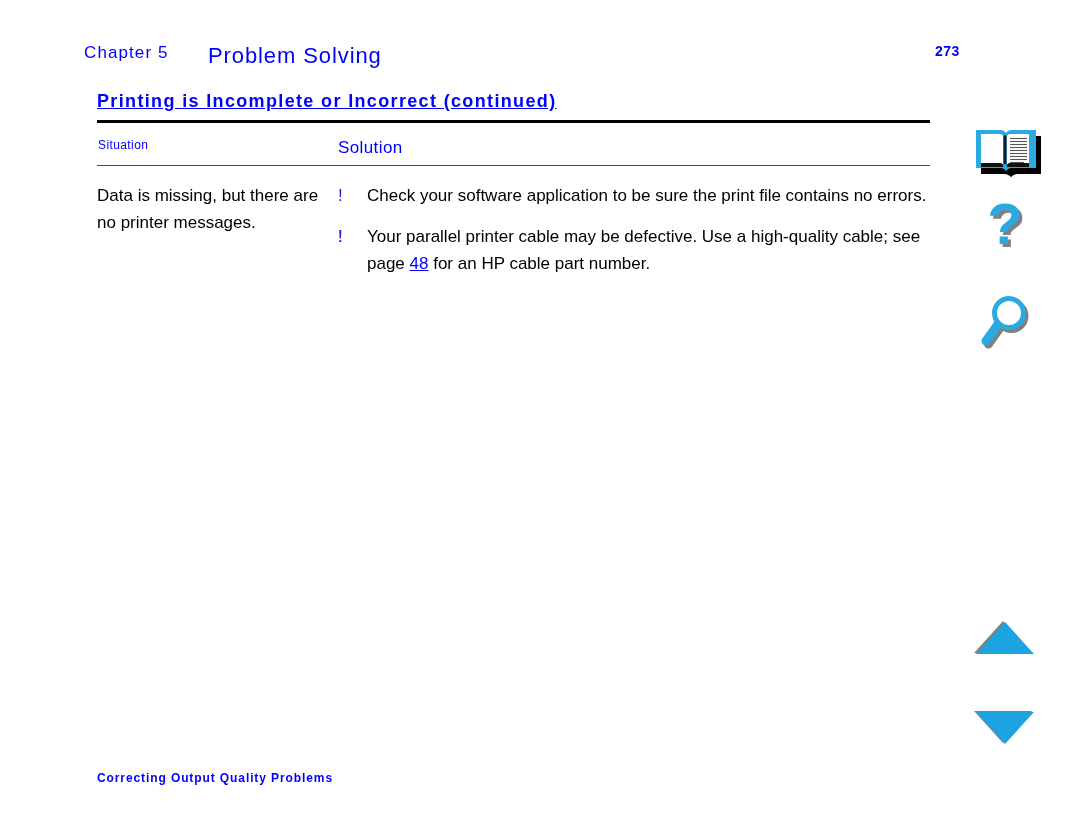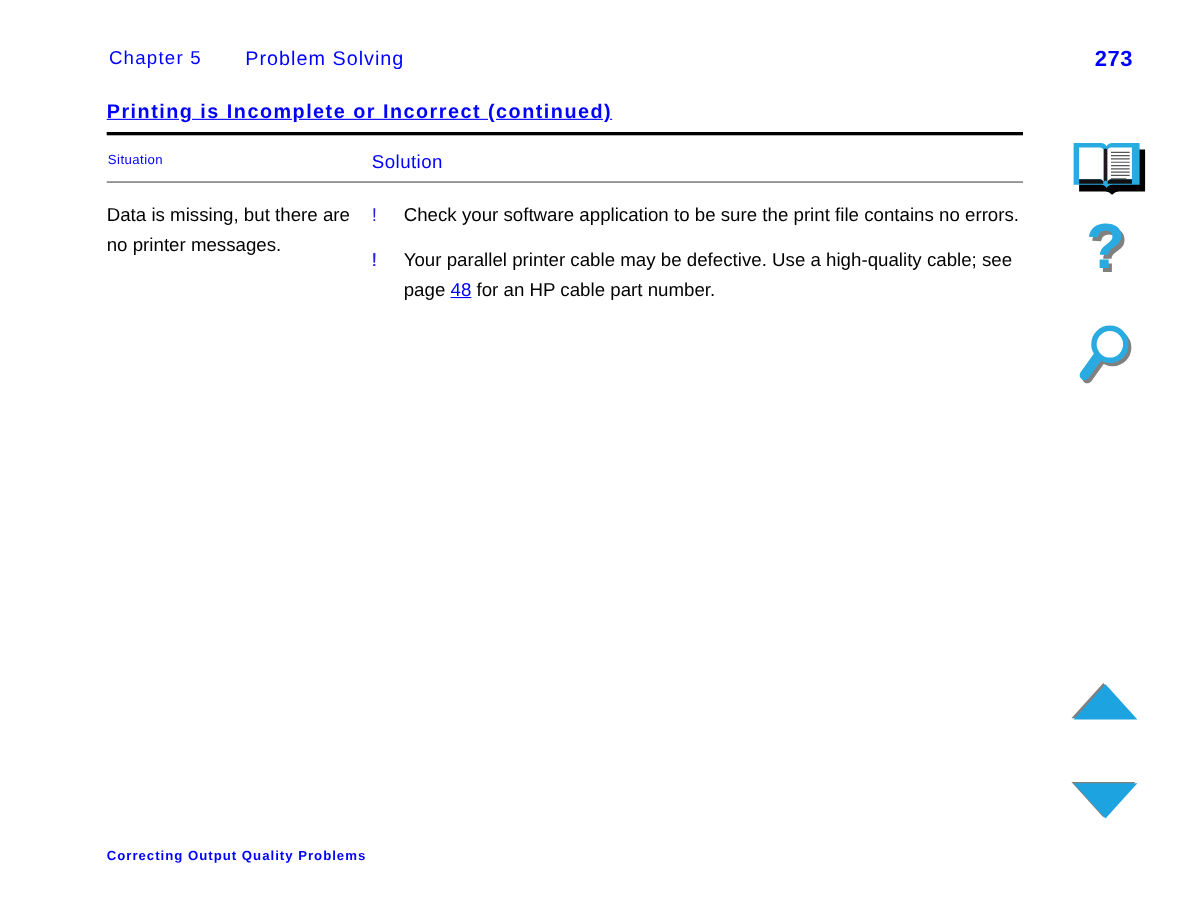--- a/index.html
+++ b/index.html
@@ -19,48 +19,48 @@
   .page {
     position: absolute;
     left: 0; top: 0;
     width: 1080px;
     height: 834px;
   }
 
   
   .running-head {
     position: absolute;
-    left: 99px;
+    left: 84px;
     top: 43px;
     width: 838px;
     height: 26px;
   }
   .rh-chapter {
     position: absolute;
     left: 0; top: 0;
     color: #0000ff;
     font-size: 17px;
     letter-spacing: 1.1px;
     white-space: nowrap;
   }
   .rh-title {
     position: absolute;
     left: 124px; top: 0;
     color: #0000ff;
-    font-size: 18px;
+    font-size: 22px;
     letter-spacing: 0.9px;
     white-space: nowrap;
   }
   .rh-pageno {
     position: absolute;
     left: 851px; top: 0;
     width: 80px;
-    text-align: right;
-    color: #0000ff;
-    font-size: 20px;
+    text-align: left;
+    color: #0000ff;
+    font-size: 14px;
     font-weight: bold;
     letter-spacing: 0.5px;
   }
 
   
   .section-heading {
     position: absolute;
     left: 97px;
     top: 91px;
     color: #0000ff;

